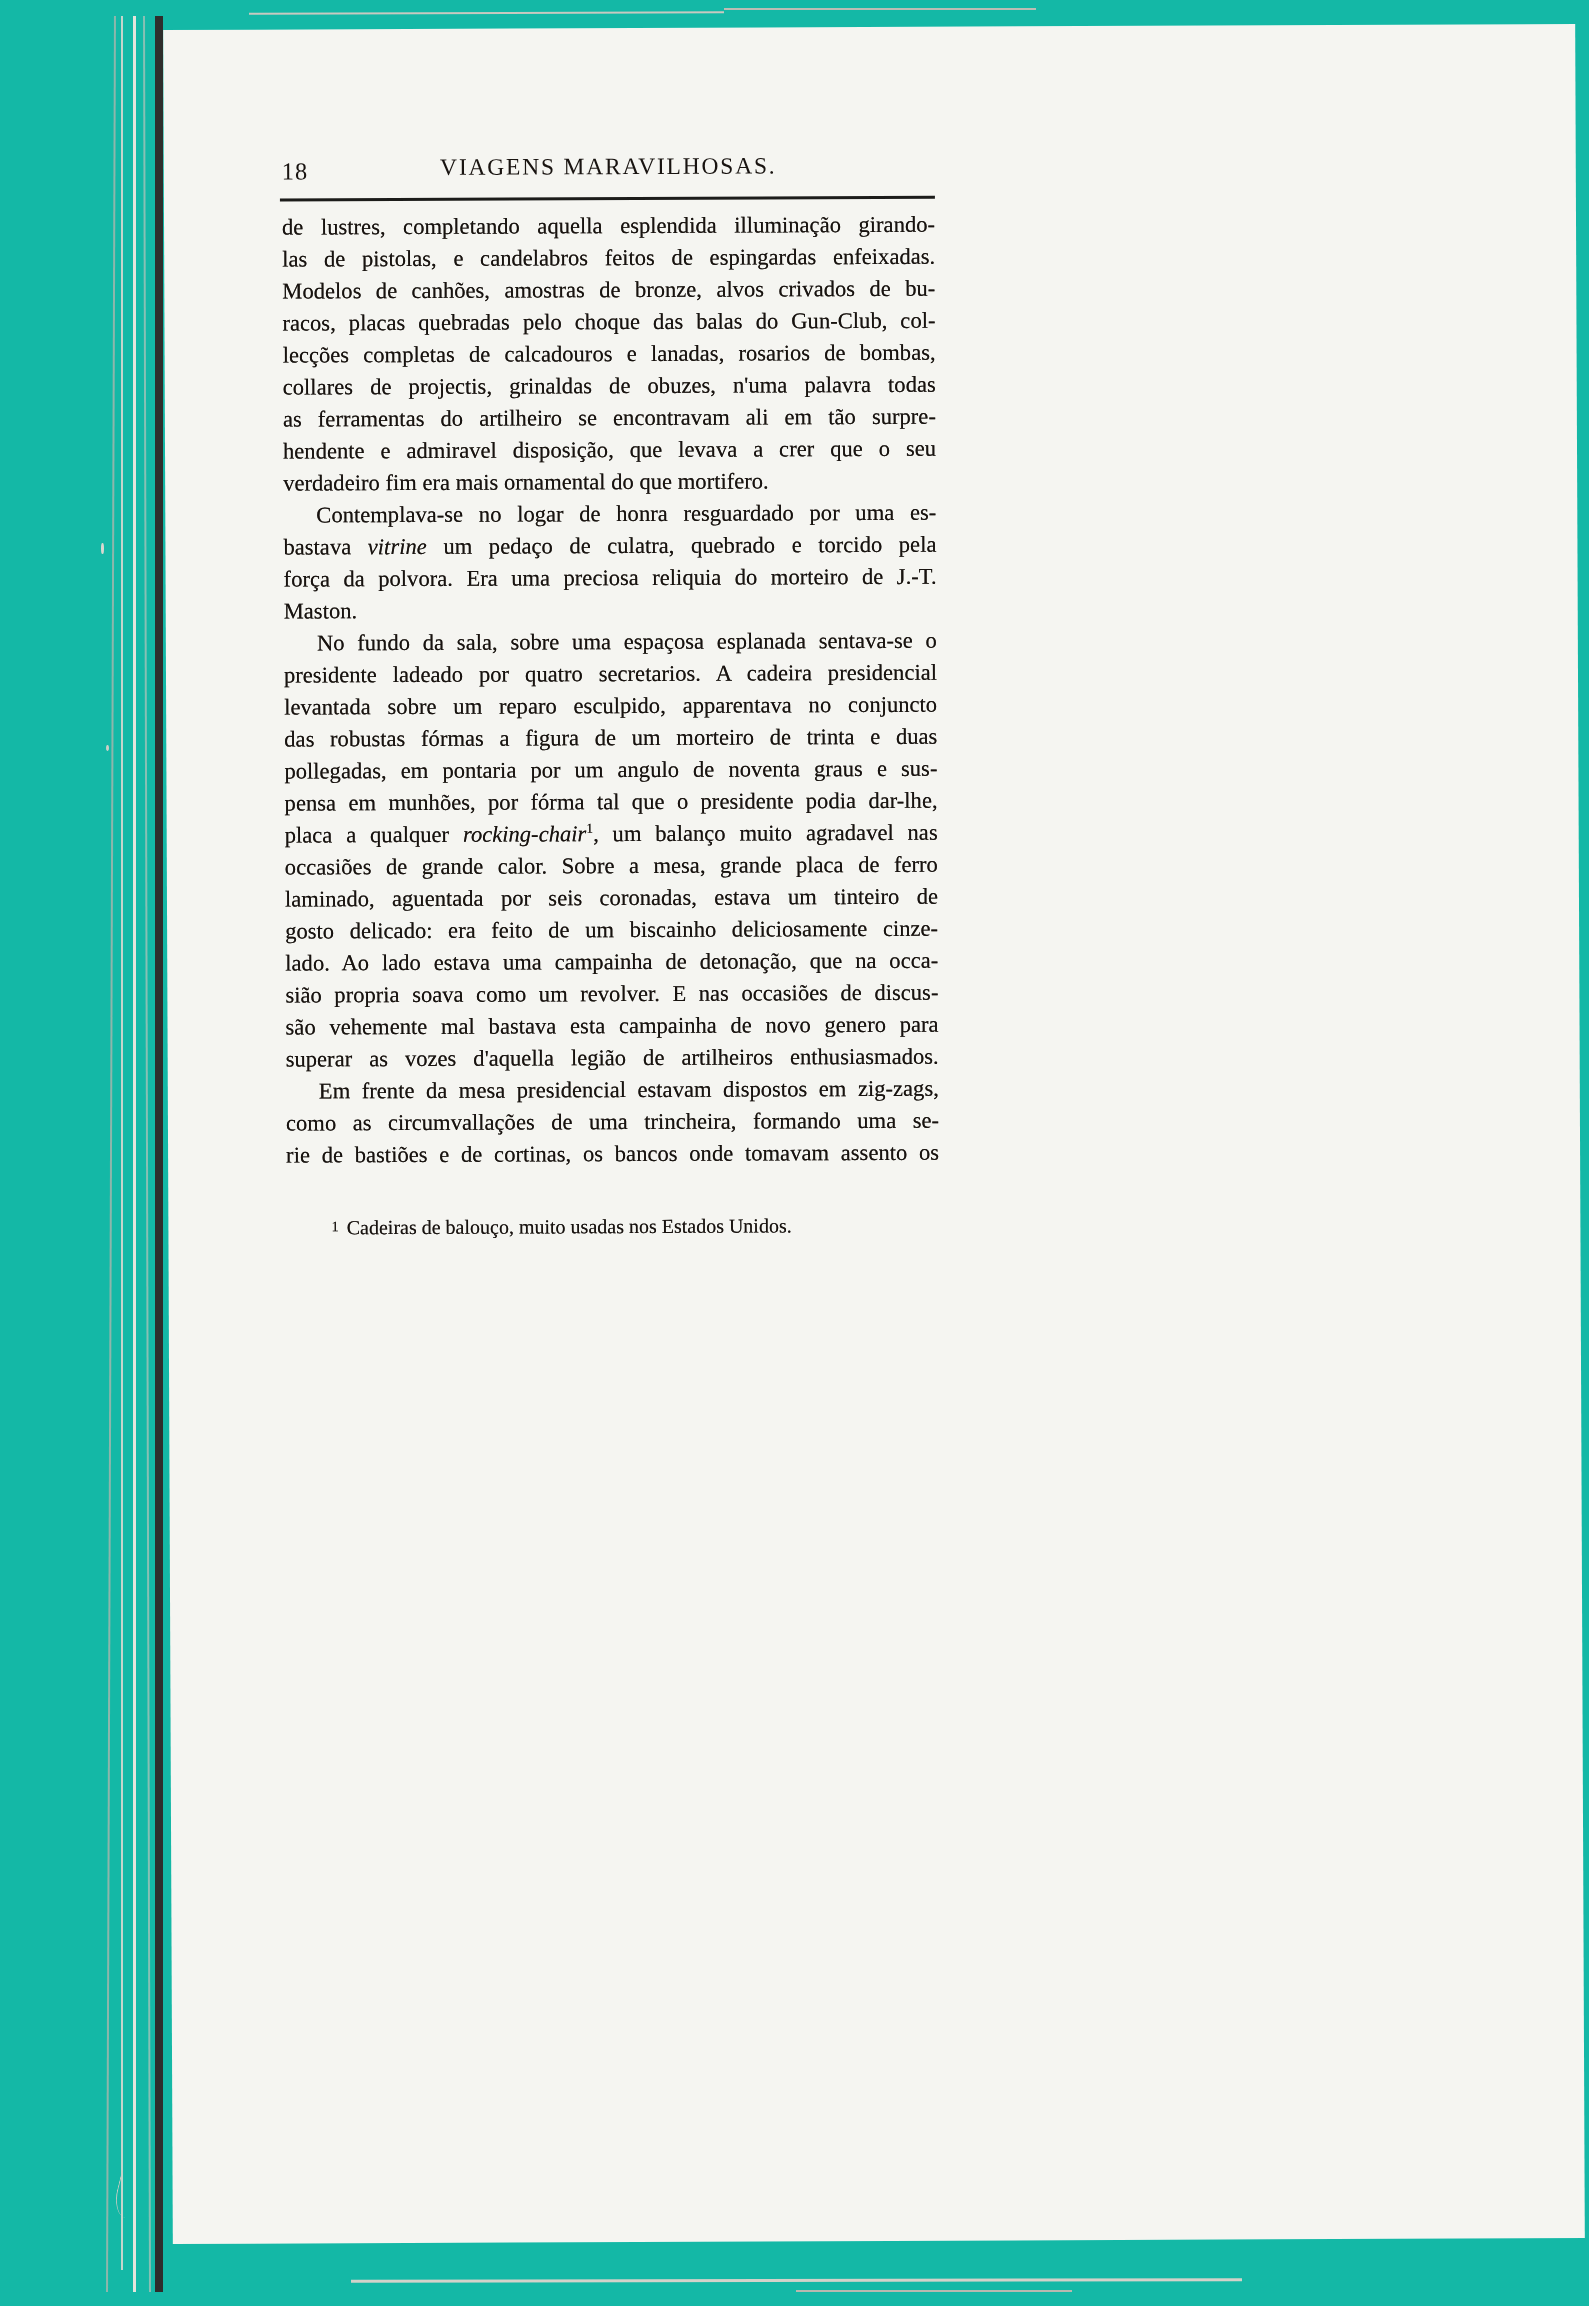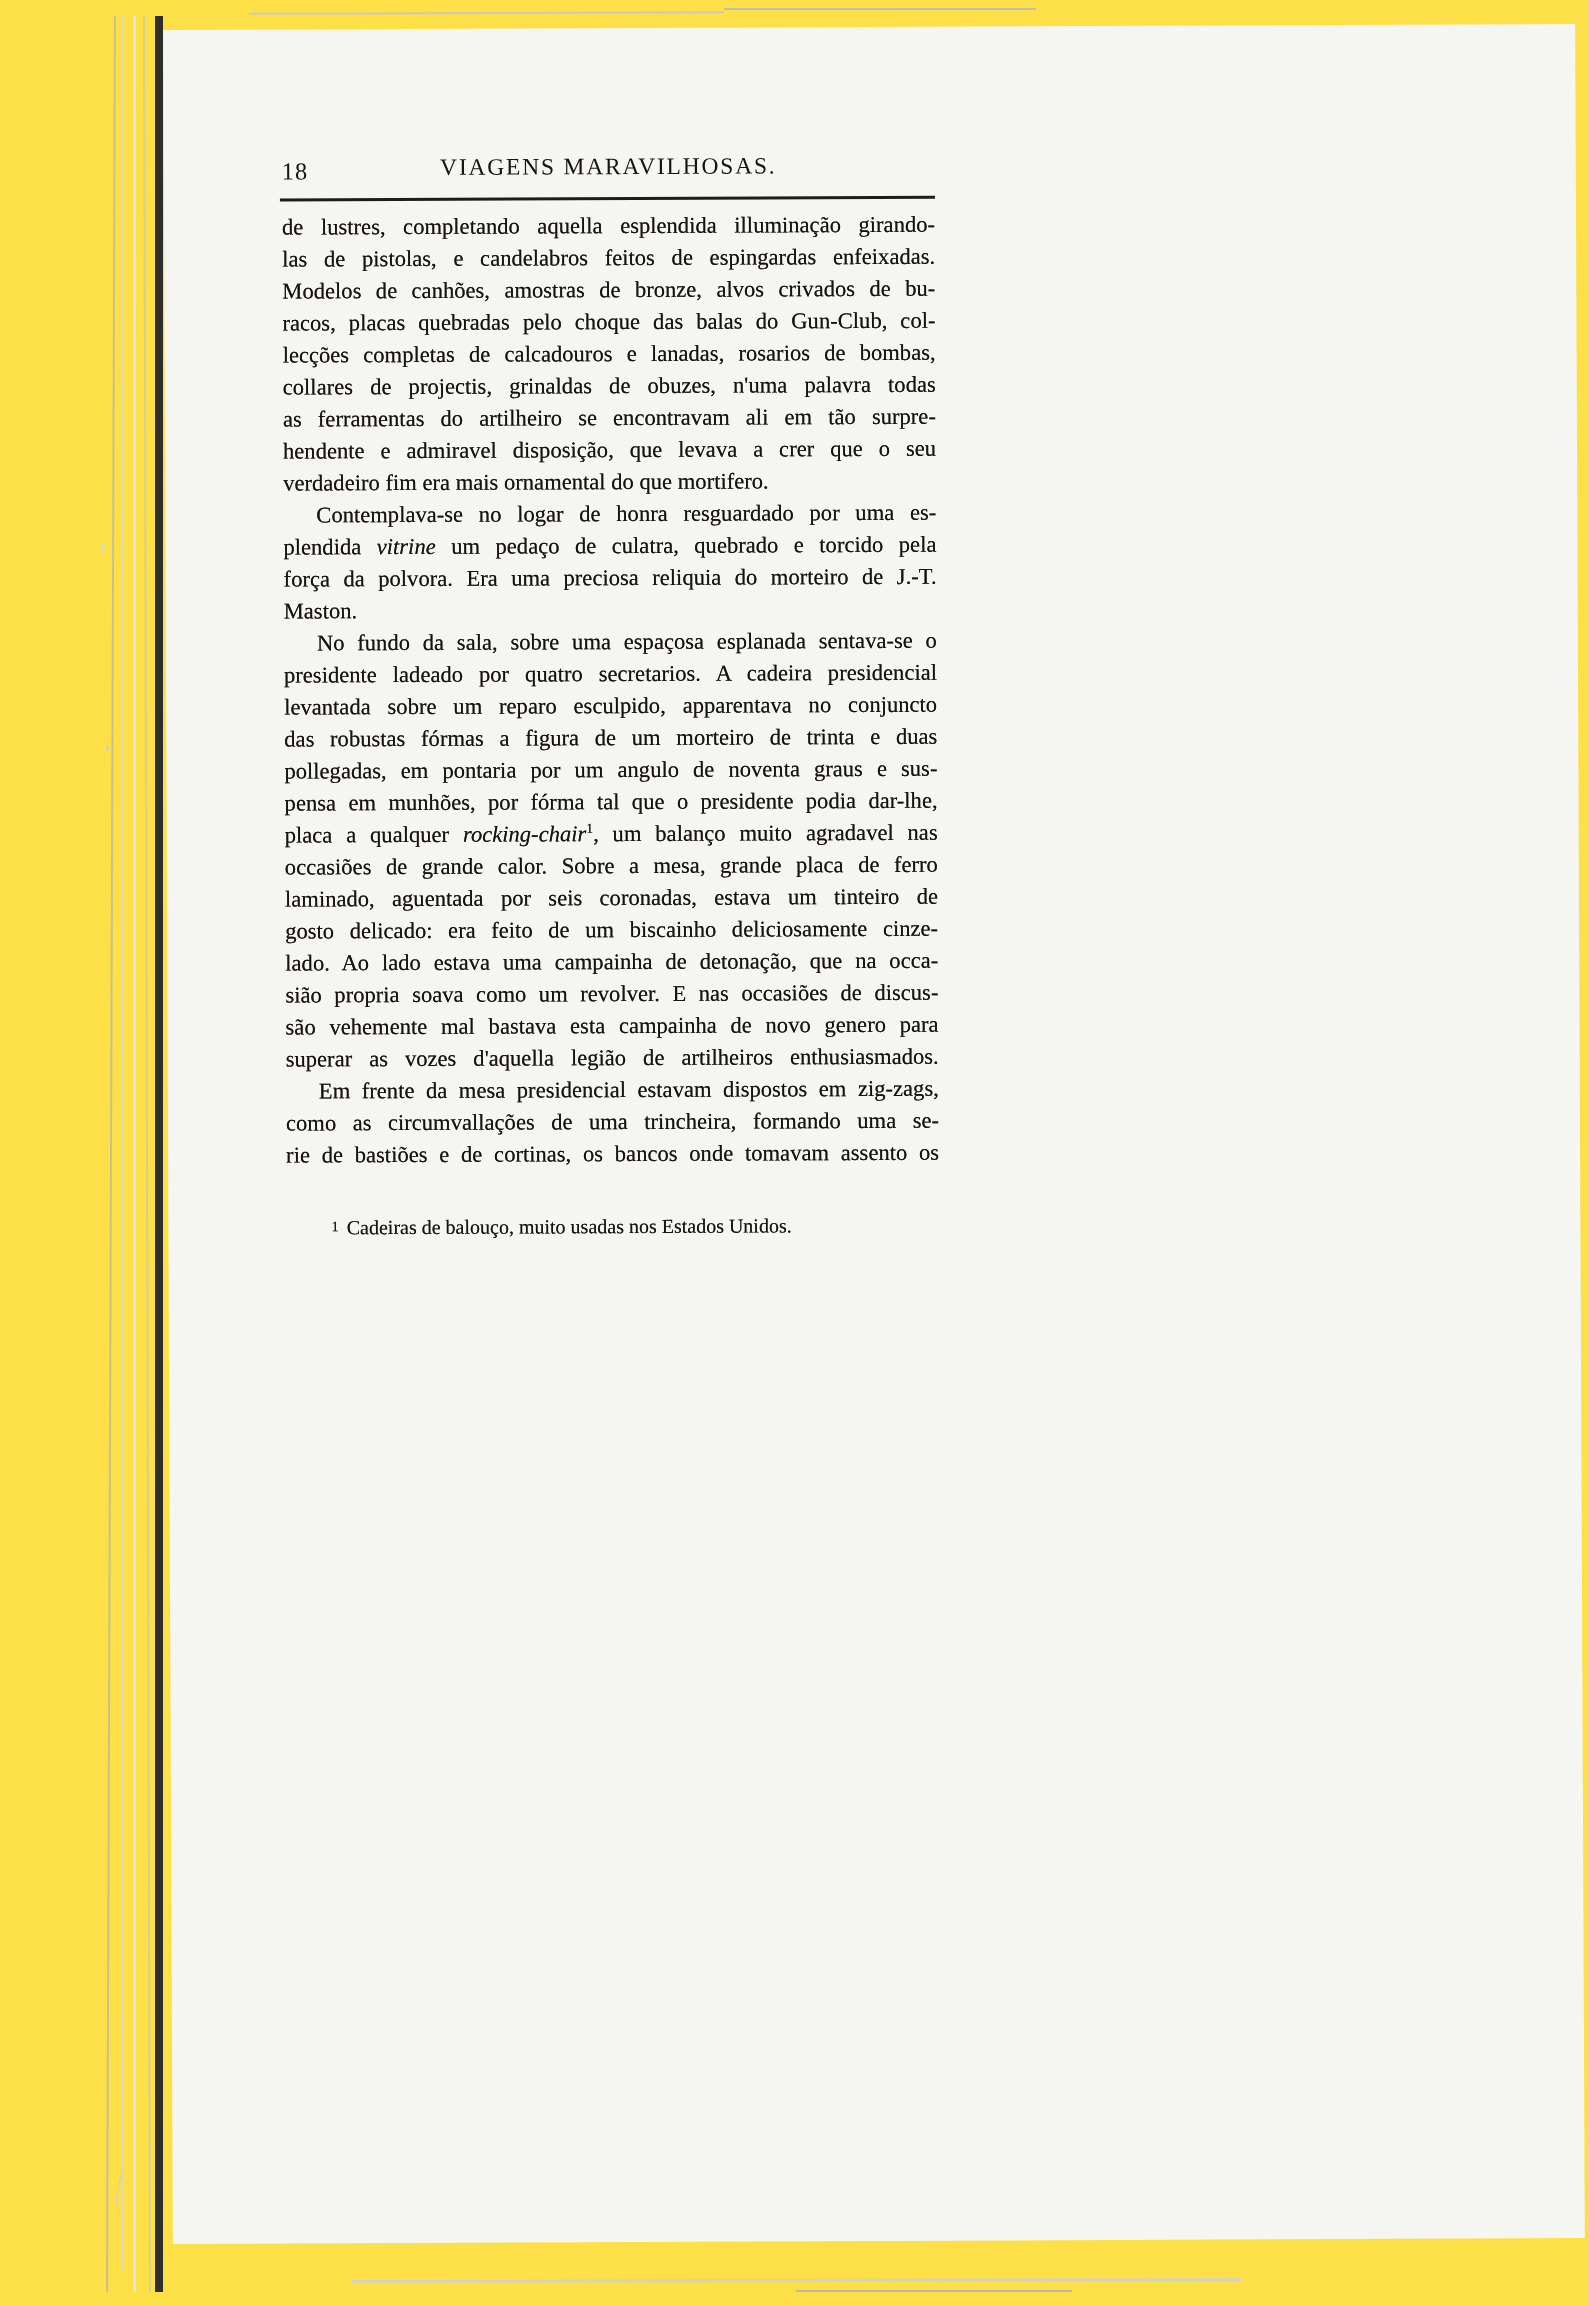--- a/index.html
+++ b/index.html
@@ -4,21 +4,21 @@
 <style>
   html, body {
     margin: 0;
     padding: 0;
     background: #000;
   }
   .scan {
     position: relative;
     width: 1589px;
     height: 2307px;
-    background: #fde047;
+    background: #14b8a6;
     overflow: hidden;
     font-family: "Liberation Serif", "DejaVu Serif", serif;
   }
   
   .page {
     position: absolute;
     left: 168px;
     top: 27px;
     width: 1412px;
     height: 2214px;
@@ -115,21 +115,21 @@
         <div class="line">de lustres, completando aquella esplendida illuminação girando-</div>
         <div class="line">las de pistolas, e candelabros feitos de espingardas enfeixadas.</div>
         <div class="line">Modelos de canhões, amostras de bronze, alvos crivados de bu-</div>
         <div class="line">racos, placas quebradas pelo choque das balas do Gun-Club, col-</div>
         <div class="line">lecções completas de calcadouros e lanadas, rosarios de bombas,</div>
         <div class="line">collares de projectis, grinaldas de obuzes, n'uma palavra todas</div>
         <div class="line">as ferramentas do artilheiro se encontravam ali em tão surpre-</div>
         <div class="line">hendente e admiravel disposição, que levava a crer que o seu</div>
         <div class="line ragged">verdadeiro fim era mais ornamental do que mortifero.</div>
         <div class="line indent">Contemplava-se no logar de honra resguardado por uma es-</div>
-        <div class="line"><span>plendida </span><span class="it">vitrine</span><span> um pedaço de culatra, quebrado e torcido pela</span></div>
+        <div class="line"><span>bastava </span><span class="it">vitrine</span><span> um pedaço de culatra, quebrado e torcido pela</span></div>
         <div class="line">força da polvora. Era uma preciosa reliquia do morteiro de J.-T.</div>
         <div class="line ragged">Maston.</div>
         <div class="line indent">No fundo da sala, sobre uma espaçosa esplanada sentava-se o</div>
         <div class="line">presidente ladeado por quatro secretarios. A cadeira presidencial</div>
         <div class="line">levantada sobre um reparo esculpido, apparentava no conjuncto</div>
         <div class="line">das robustas fórmas a figura de um morteiro de trinta e duas</div>
         <div class="line">pollegadas, em pontaria por um angulo de noventa graus e sus-</div>
         <div class="line">pensa em munhões, por fórma tal que o presidente podia dar-lhe,</div>
         <div class="line"><span>placa a qualquer </span><span class="it">rocking-chair</span><sup>1</sup><span>, um balanço muito agradavel nas</span></div>
         <div class="line">occasiões de grande calor. Sobre a mesa, grande placa de ferro</div>

